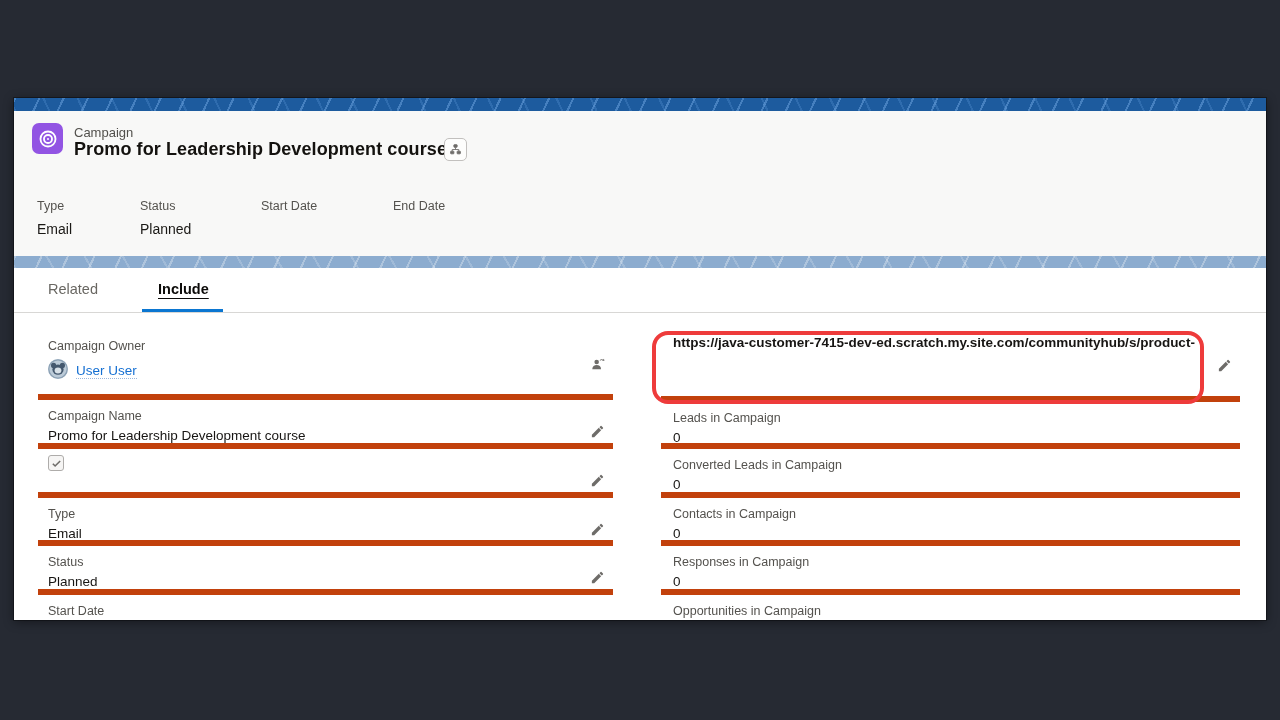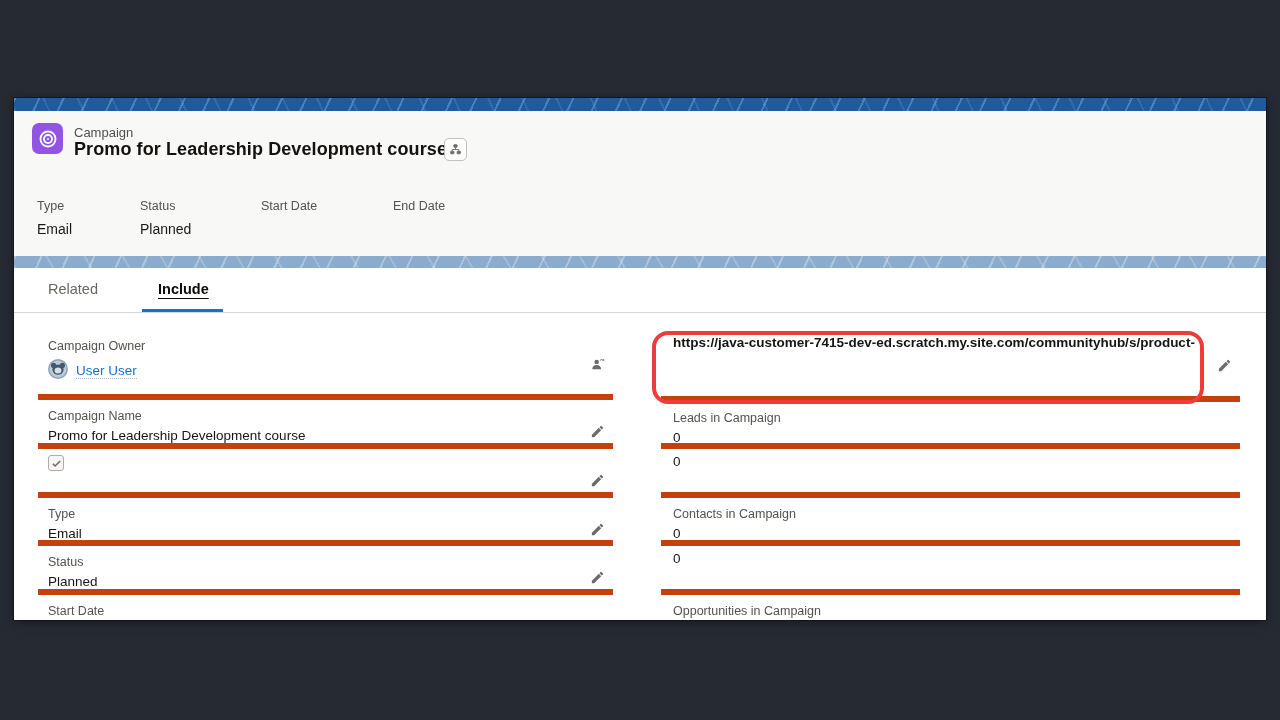--- a/index.html
+++ b/index.html
@@ -228,29 +228,31 @@
           </svg>
       </span>
     </div>
 
     <div class="field f-right" style="top:134px;height:47px">
       <span class="f-label">Leads in Campaign</span>
       <span class="f-value">0</span>
     </div>
 
     <div class="field f-right" style="top:181px;height:49px">
+      <span class="f-label">Converted Leads in Campaign</span>
       <span class="f-value">0</span>
     </div>
 
     <div class="field f-right" style="top:230px;height:48px">
       <span class="f-label">Contacts in Campaign</span>
       <span class="f-value">0</span>
     </div>
 
     <div class="field f-right" style="top:278px;height:49px">
+      <span class="f-label">Responses in Campaign</span>
       <span class="f-value">0</span>
     </div>
 
     <div class="field f-right f-noborder" style="top:327px;height:60px">
       <span class="f-label">Opportunities in Campaign</span>
 
     </div>
 
     <div class="red-highlight"></div>
   </div>

